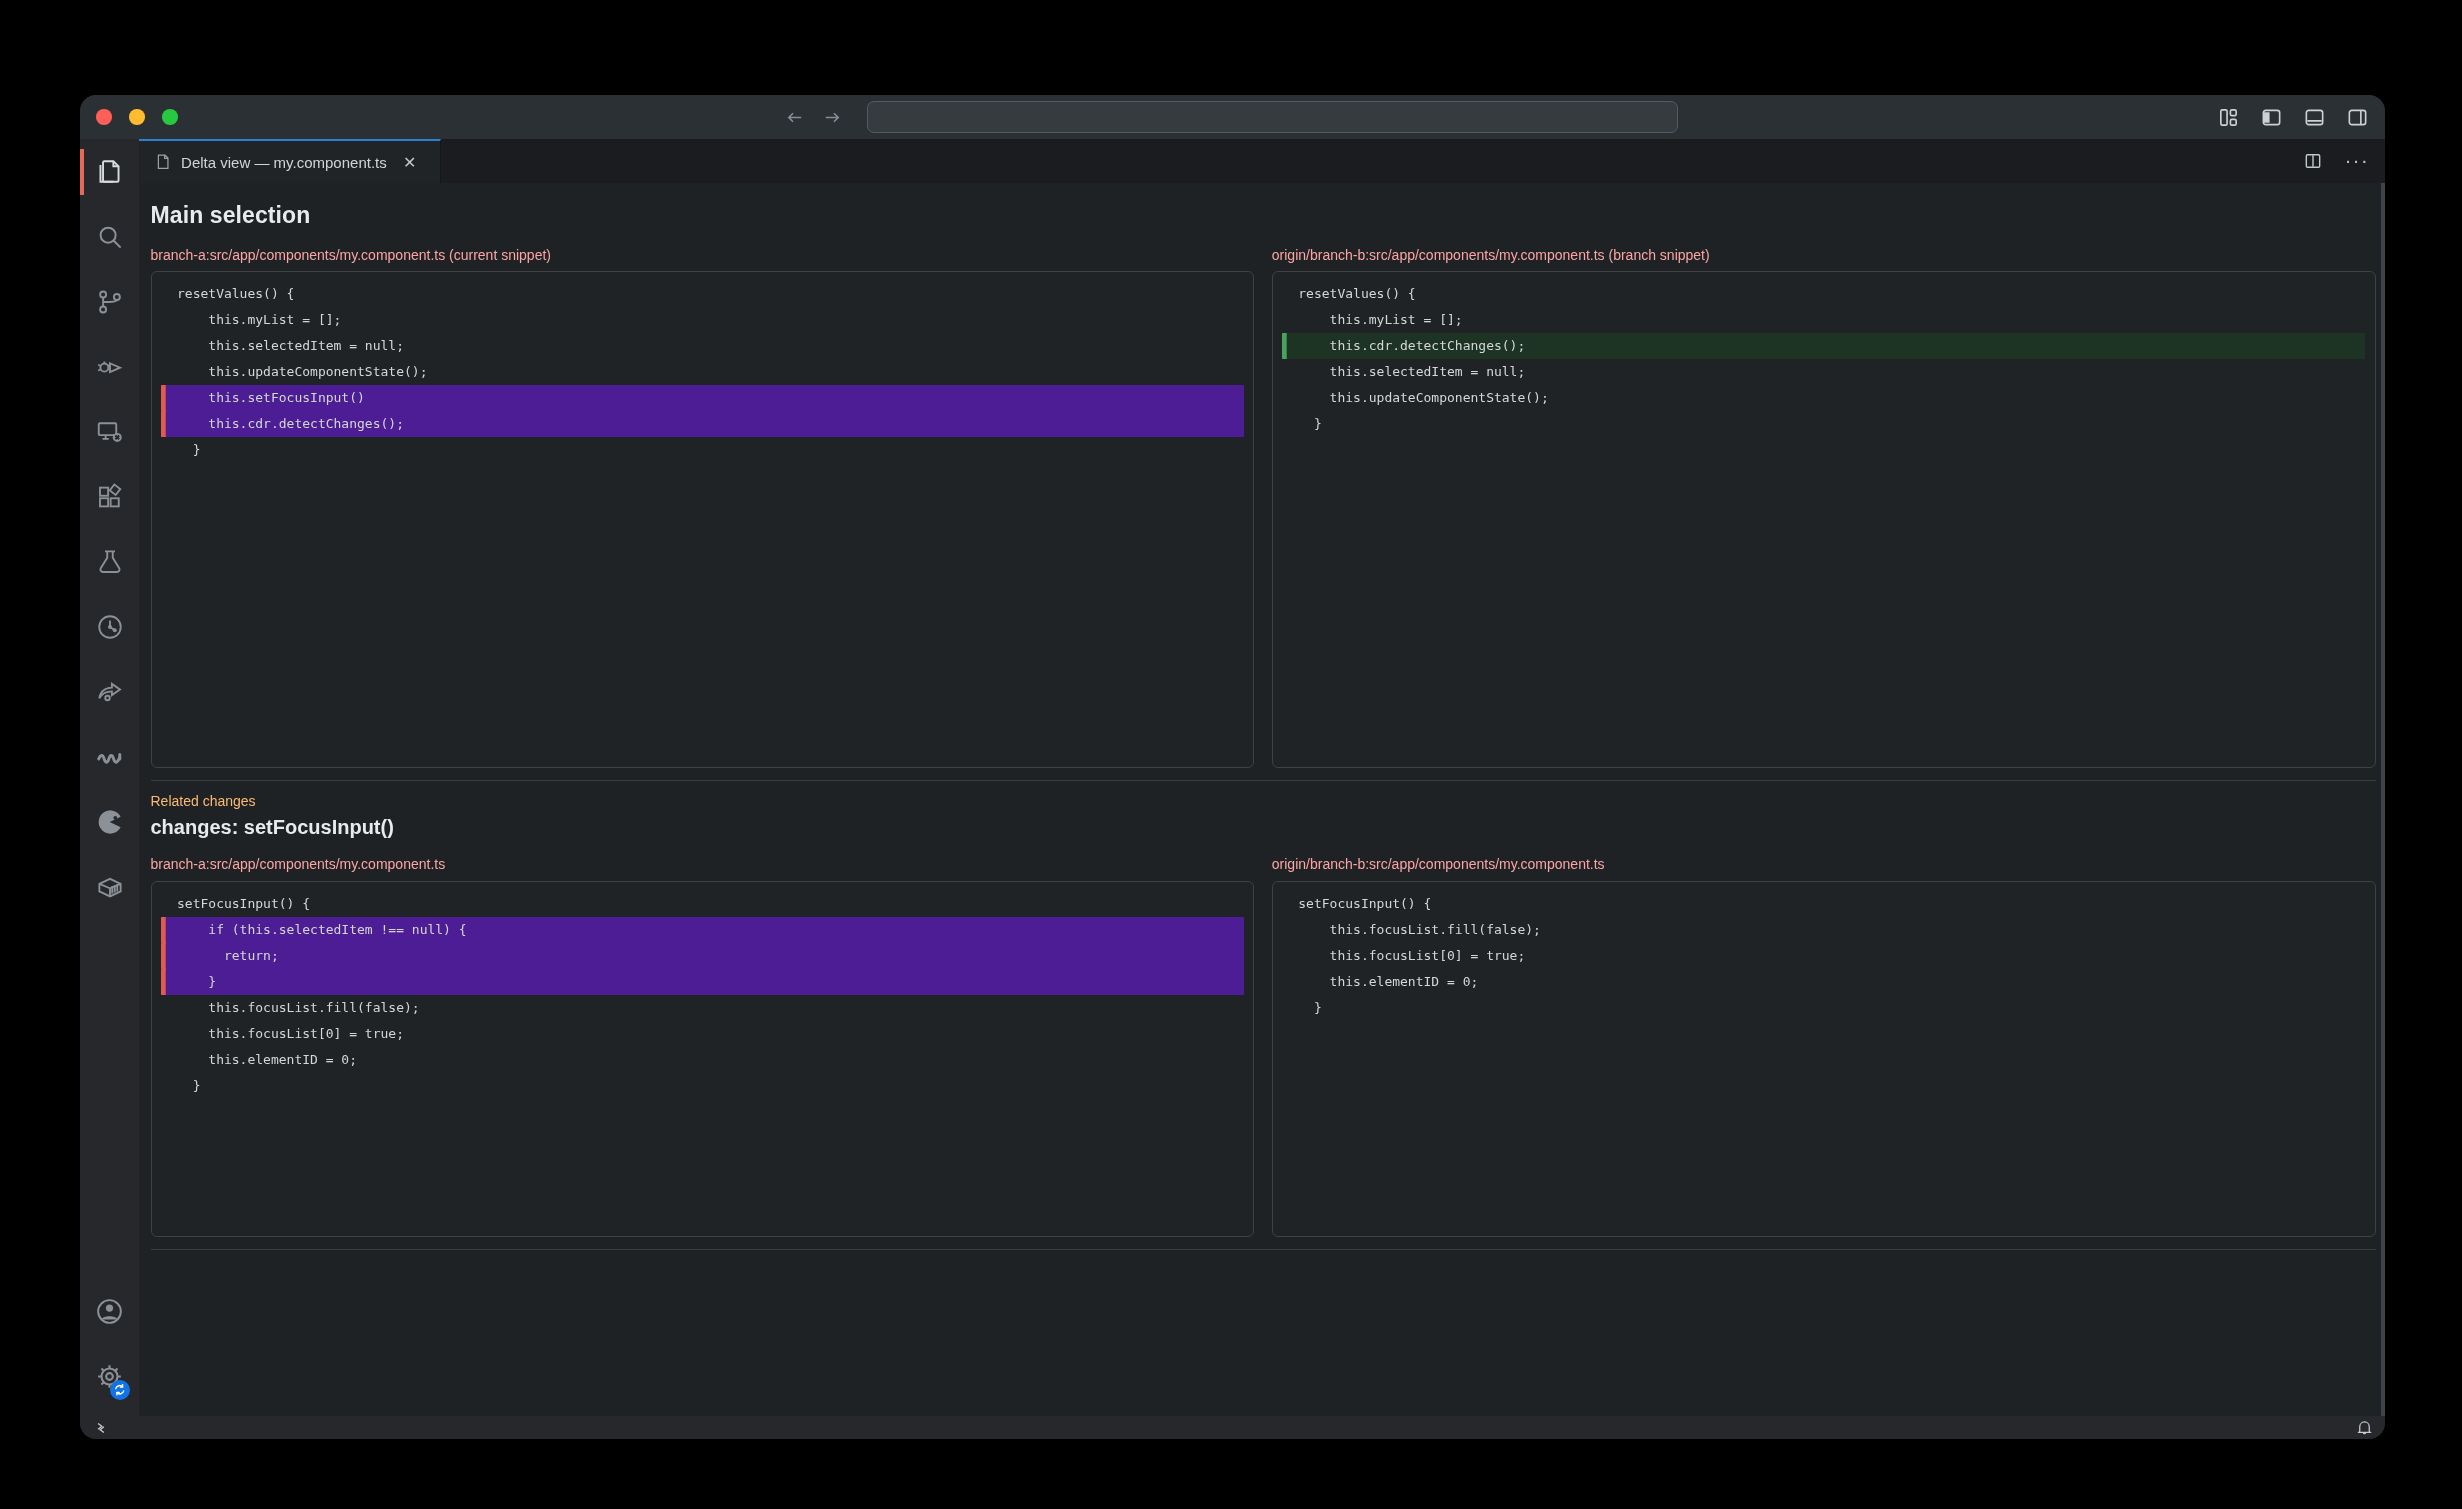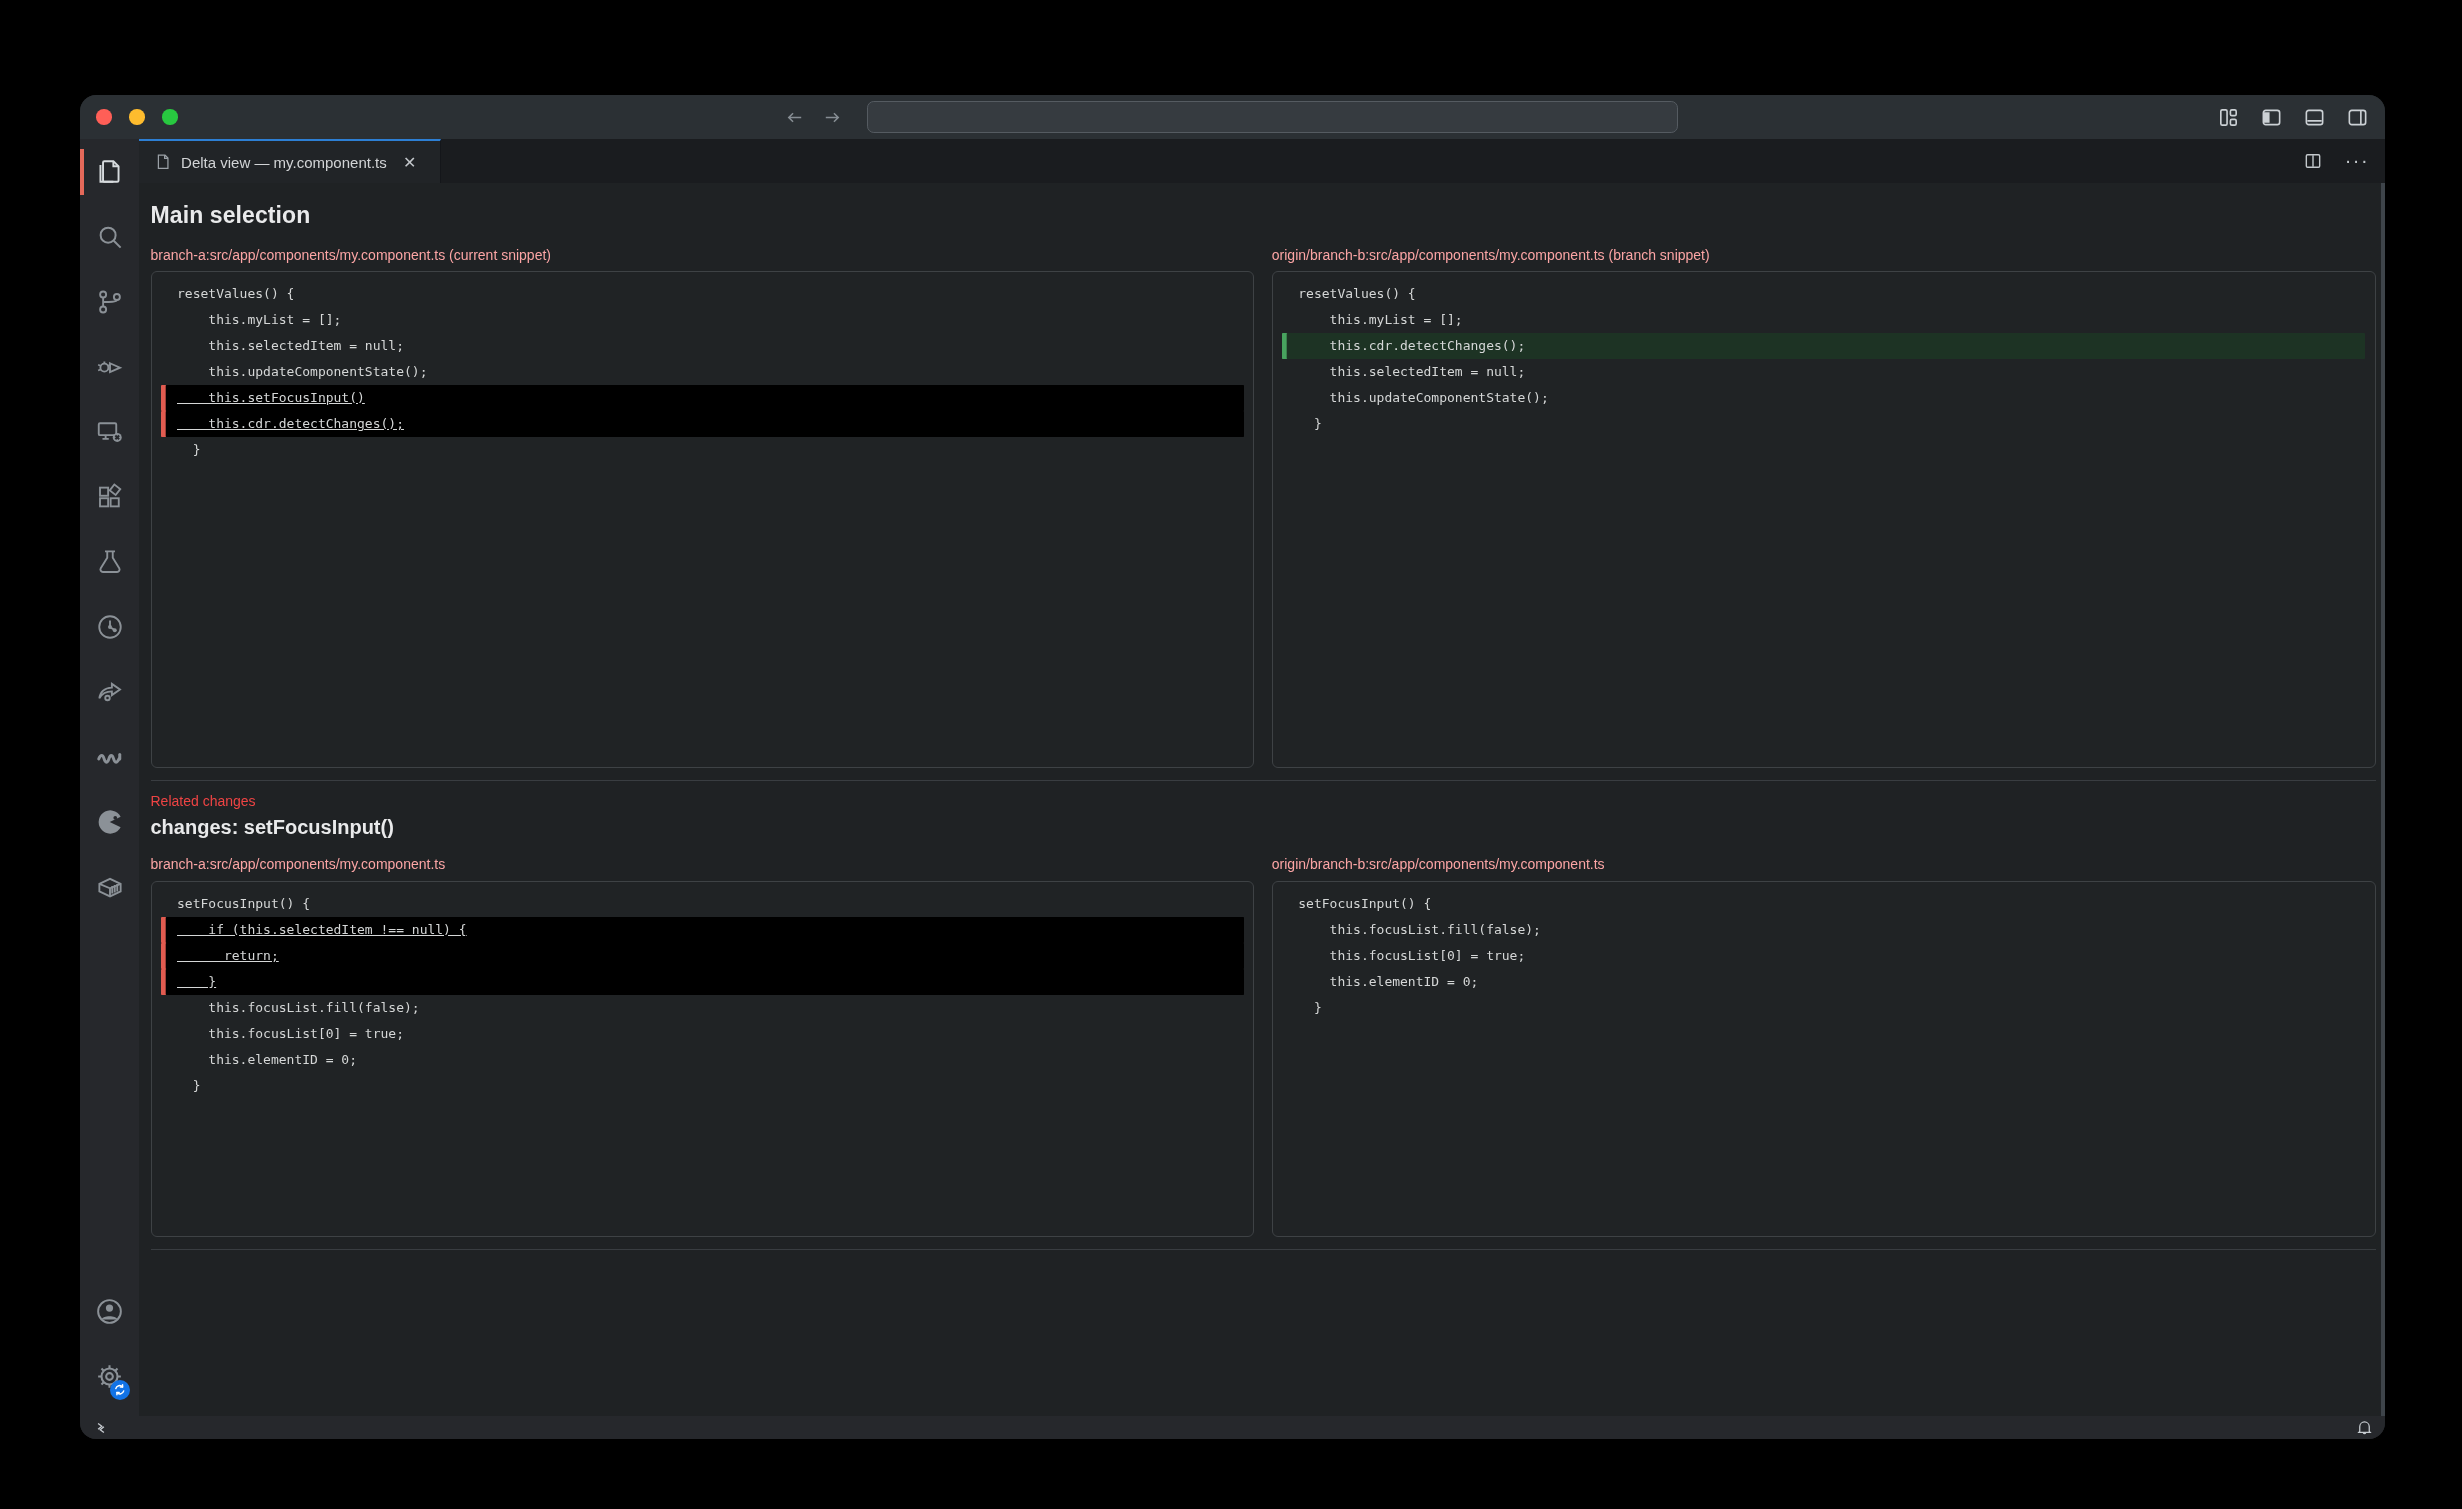--- a/index.html
+++ b/index.html
@@ -48,28 +48,28 @@
   .tab-actions .more { font-size:20px; letter-spacing:1.4px; color:#c3c8cc; line-height:13.5px; }
 
   
   .scroll-strip { position:absolute; right:0; top:44px; bottom:0; width:4px; background:#3e444a; }
 
   
   .webview { flex:1; padding:15px 9.5px 0 11.5px; overflow:hidden; }
   h1.section-heading { font-size:23px; font-weight:600; color:#e9eaeb; margin:4px 0 17.6px 0; letter-spacing:0.1px; }
   h2.function-heading { font-size:20px; font-weight:700; color:#e9eaeb; margin:6.8px 0 17.6px 0; }
   .small-label { font-size:14px; color:#fca5a5; margin-bottom:8.8px; }
-  .related-label { font-size:14px; color:#ef4444; margin:12px 0 6.8px 0; }
+  .related-label { font-size:14px; color:#fdba74; margin:12px 0 6.8px 0; }
   .panel-grid { display:grid; grid-template-columns:1fr 1fr; gap:17.6px; }
   .code-panel { border:1.4px solid #3e4245; border-radius:6px; padding:8.8px 0; background:#202325; overflow:hidden; }
   .code-panel.tall { height:497px; }
   .code-panel.short { height:356px; }
   .code-line { height:26px; line-height:26px; font-family:"DejaVu Sans Mono", monospace; font-size:13px;
                color:#d5d7d7; white-space:pre; margin:0 9.5px; padding-left:16px; border-radius:0.7px; }
-  .code-line.hl-removed { background:#000000; box-shadow:inset 4.7px 0 0 0 #e15b50;text-decoration:underline; }
+  .code-line.hl-removed { background:#4c1d95; box-shadow:inset 4.7px 0 0 0 #e15b50; }
   .code-line.hl-added   { background:#1d3324; box-shadow:inset 4.7px 0 0 0 #48a35f; }
   hr.separator { border:none; border-top:1.4px solid #393d41; margin:11.5px 0 0 0; }
   hr.separator.mid { margin-bottom:0; }
 
   
   .statusbar { height:23px; flex:0 0 23px; background:#26282c; display:flex; align-items:center; padding:0 10.8px; color:#c6cbd0; }
   .statusbar .remote { display:flex; align-items:center; }
   .statusbar .bell { margin-left:auto; display:flex; align-items:center; }
 </style>
 </head>

